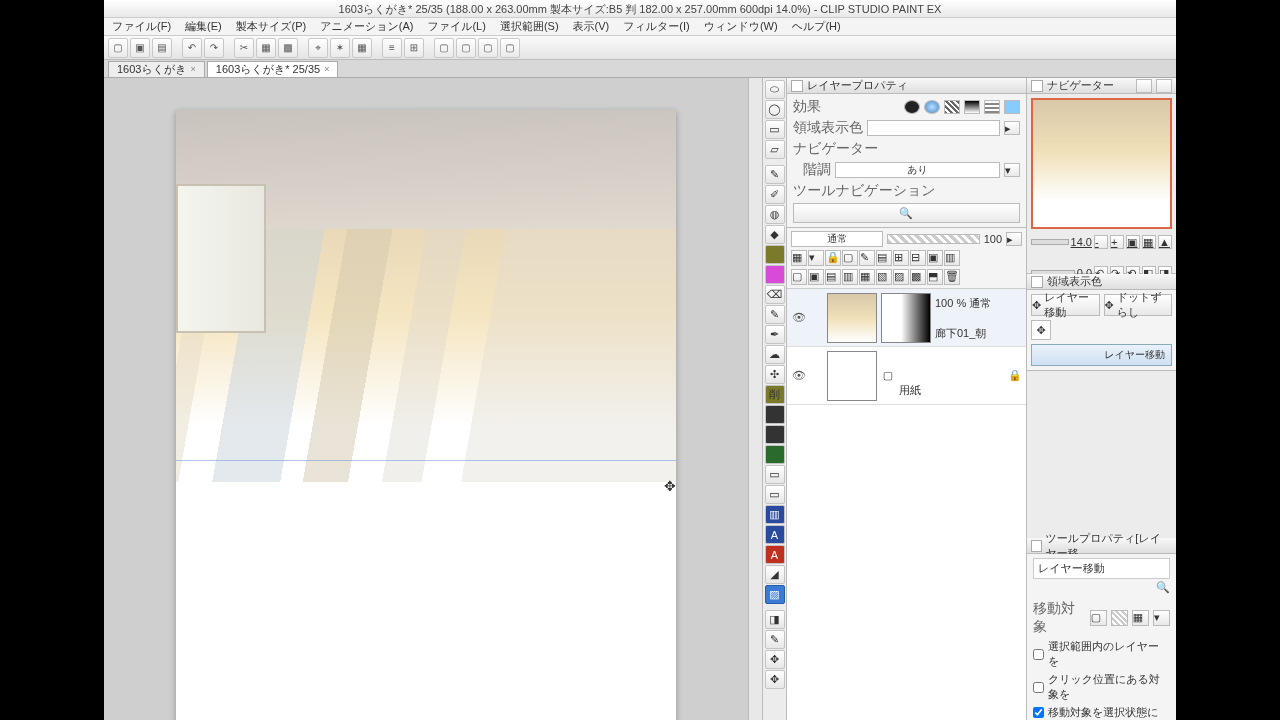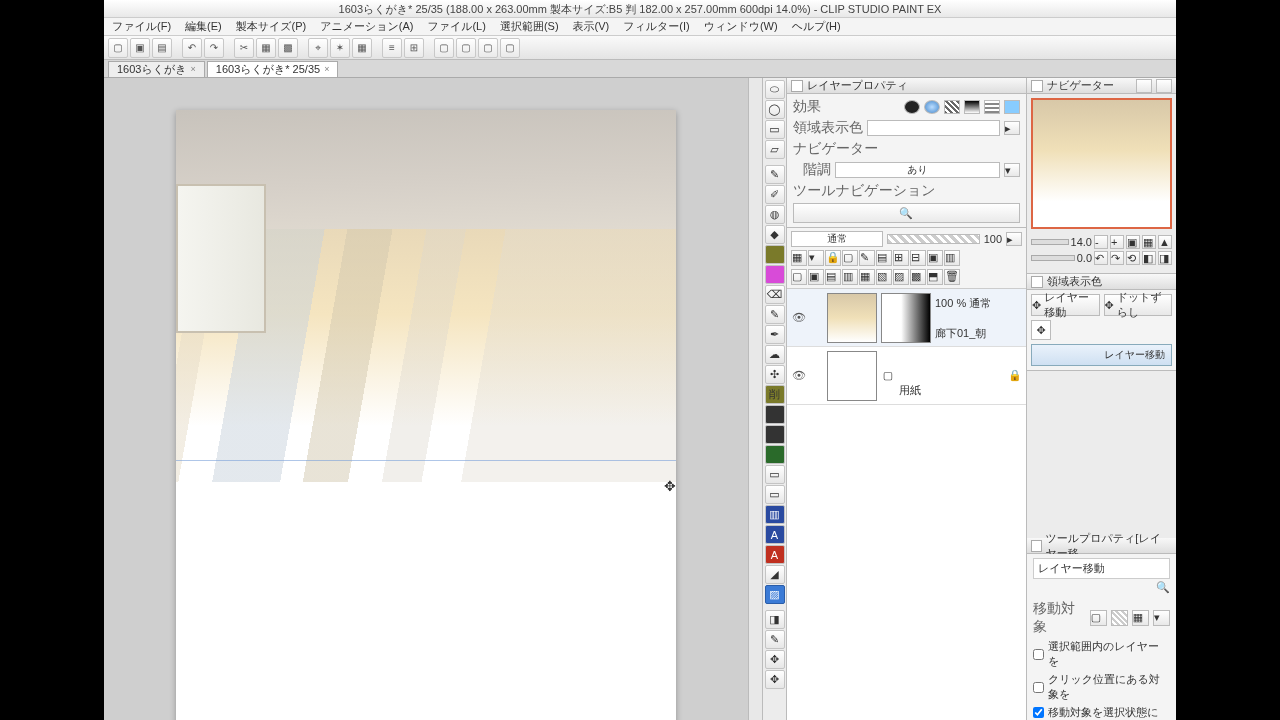--- a/index.html
+++ b/index.html
@@ -62,21 +62,21 @@
 .layer-list { flex:1; background:#fff; overflow:auto; }
 .layer-item { display:flex; align-items:center; height:58px; border-bottom:1px solid #ddd; padding:2px 4px; gap:4px; }
 .eye { width:16px; text-align:center; color:#555; }
 .thumb { width:50px; height:50px; border:1px solid #888; background:#fff; }
 .thumb.img { background:linear-gradient(180deg,#d8c8a8 0%,#f0e0b8 50%,#fff 100%); }
 .mask { width:50px; height:50px; border:1px solid #888; background:linear-gradient(90deg,#fff 0%,#fff 40%,#000 100%); }
 .lay-txt { flex:1; font-size:10px; line-height:14px; }
 
 .navi { height:180px; border-bottom:1px solid #bbb; display:flex; flex-direction:column; }
 .navi-img { flex:1; margin:4px; border:2px solid #d64; background:linear-gradient(180deg,#d8c8a8 0%,#f0e0b8 40%,#fff 80%); position:relative; }
-.navi-ctrl { height:40px; padding:2px 4px; font-size:10px; display:flex; flex-direction:column; gap:2px; }
+.navi-ctrl { height:40px; padding:2px 4px; font-size:10px; display:flex; flex-direction:column; gap:17px;text-decoration:underline; }
 .ctrl-row { display:flex; gap:2px; align-items:center; }
 .ctrl-row .mini-btn{ width:14px; height:14px; }
 
 .subtool { padding:4px; }
 .sub-row { display:flex; gap:4px; }
 .sub-btn { flex:1; height:22px; border:1px solid #bbb; background:linear-gradient(#fff,#e8e8e8); display:flex; align-items:center; justify-content:center; gap:3px; font-size:10px; }
 .sub-big { margin-top:4px; height:22px; border:1px solid #8ab; background:linear-gradient(#eaf2fb,#cfe0f2); text-align:right; padding:0 6px; line-height:20px; font-size:10px; }
 .sub-ico { width:20px; height:20px; border:1px solid #bbb; background:#fff; margin-top:4px; display:flex; align-items:center; justify-content:center; }
 
 .toolprop { flex:1; padding:4px 6px; font-size:10px; }

